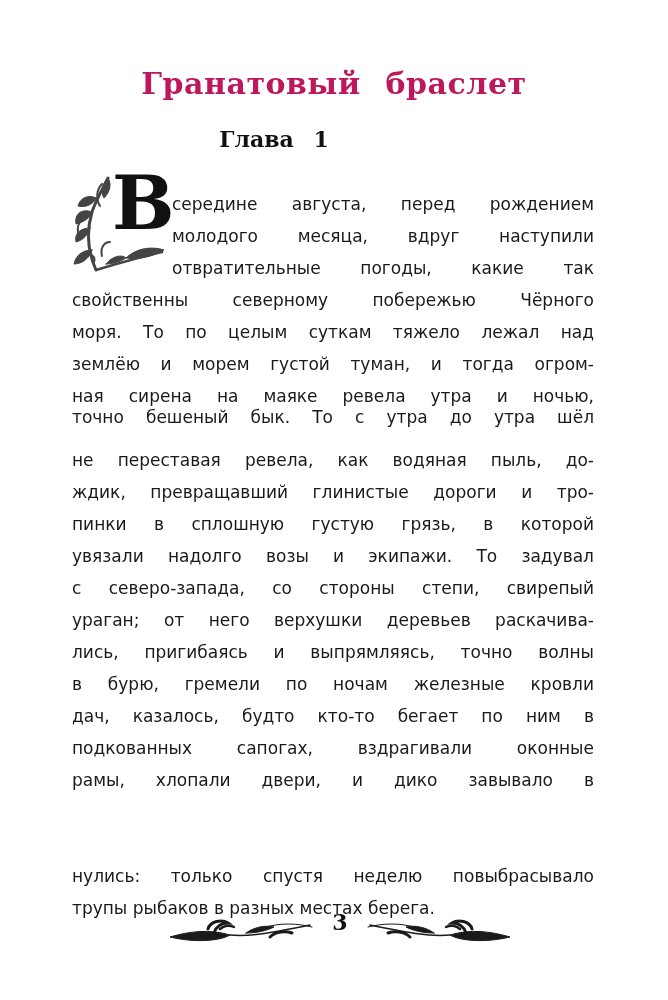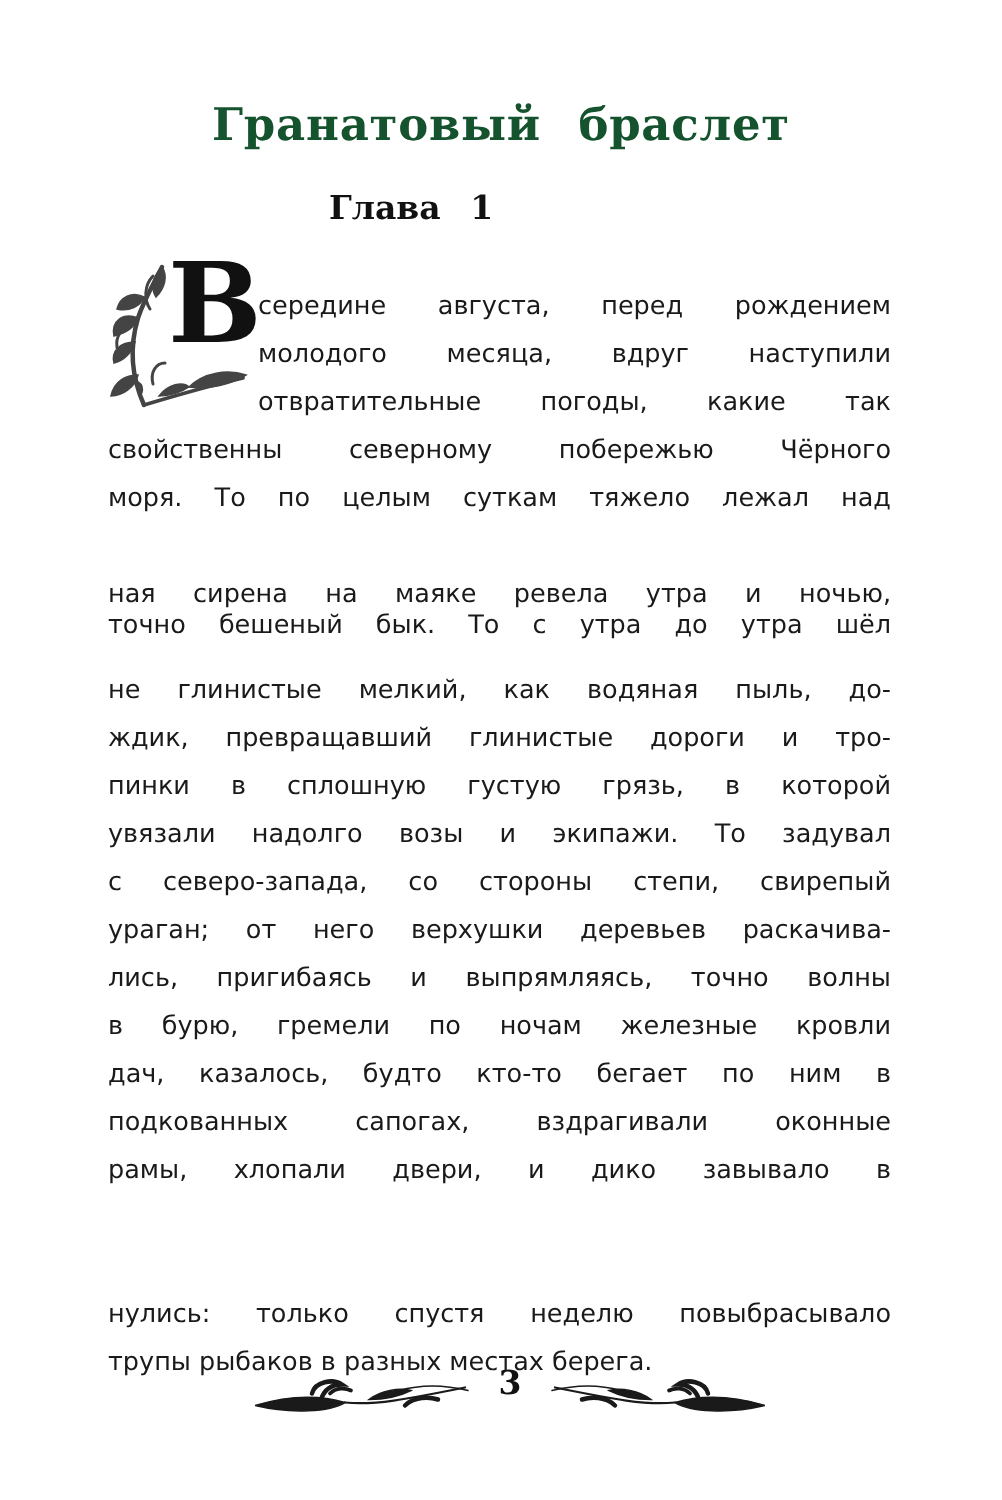--- a/index.html
+++ b/index.html
@@ -25,21 +25,21 @@
       position: absolute;
       left: 0;
       width: 668px;
       top: 66px;
       text-align: center;
       font-family: "DejaVu Serif", serif;
       font-weight: bold;
       font-size: 30px;
       letter-spacing: 0.5px;
       word-spacing: 14px;
-      color: #14532d;
+      color: #be185d;
     }
     .chapter-title {
       position: absolute;
       left: 0;
       width: 548px;
       top: 126px;
       text-align: center;
       font-family: "DejaVu Serif", serif;
       font-weight: bold;
       font-size: 22px;
@@ -133,23 +133,24 @@
       </g>
     </svg>
     <span class="letter">В</span>
   </div>
 
   <div class="line indent" style="top:189px">середине августа, перед рождением</div>
   <div class="line indent" style="top:221px">молодого месяца, вдруг наступили</div>
   <div class="line indent" style="top:253px">отвратительные погоды, какие так</div>
   <div class="line full" style="top:317px">моря. То по целым суткам тяжело лежал над</div>
   <div class="line full" style="top:285px">свойственны северному побережью Чёрного</div>
+  <div class="line full" style="top:349px">землёю и морем густой туман, и тогда огром-</div>
   <div class="line full" style="top:381px">ная сирена на маяке ревела утра и ночью,</div>
   <div class="line full" style="top:402px">точно бешеный бык. То с утра до утра шёл</div>
-  <div class="line full" style="top:445px">не глинистые мелкий, как водяная пыль, до-</div>
+  <div class="line full" style="top:445px">не переставая ревела, как водяная пыль, до-</div>
   <div class="line full" style="top:477px">ждик, превращавший глинистые дороги и тро-</div>
   <div class="line full" style="top:509px">пинки в сплошную густую грязь, в которой</div>
   <div class="line full" style="top:541px">увязали надолго возы и экипажи. То задувал</div>
   <div class="line full" style="top:573px">с северо-запада, со стороны степи, свирепый</div>
   <div class="line full" style="top:605px">ураган; от него верхушки деревьев раскачива-</div>
   <div class="line full" style="top:637px">лись, пригибаясь и выпрямляясь, точно волны</div>
   <div class="line full" style="top:669px">в бурю, гремели по ночам железные кровли</div>
   <div class="line full" style="top:733px">подкованных сапогах, вздрагивали оконные</div>
   <div class="line full" style="top:701px">дач, казалось, будто кто-то бегает по ним в</div>
   <div class="line full" style="top:765px">рамы, хлопали двери, и дико завывало в</div>

